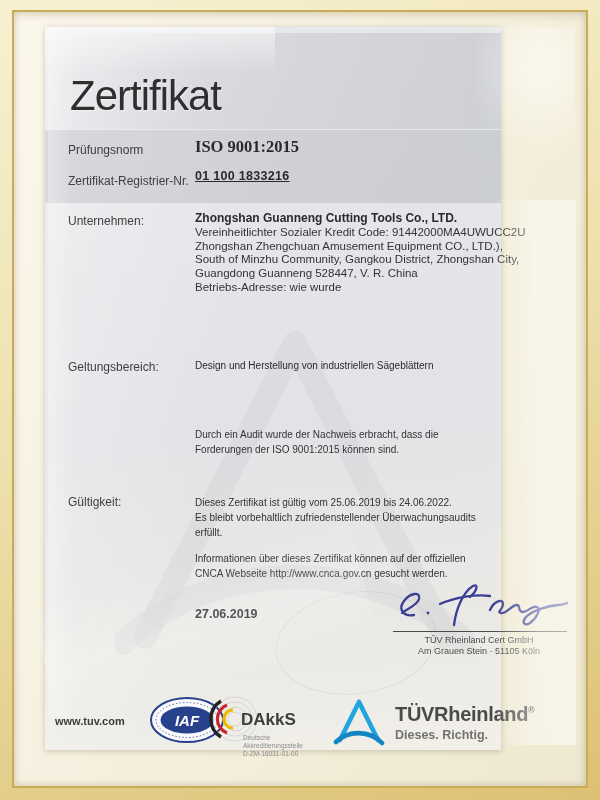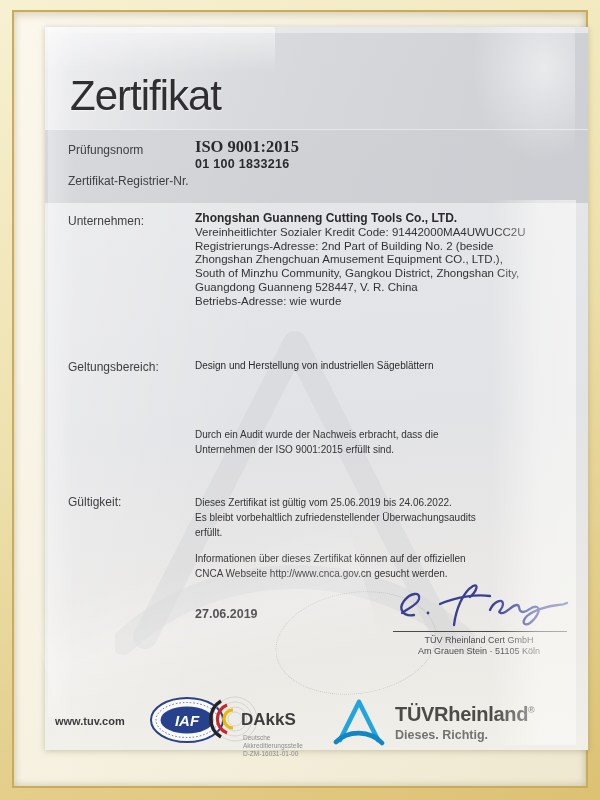--- a/index.html
+++ b/index.html
@@ -3,21 +3,21 @@
 <meta charset="utf-8">
 <style>
   html,body{margin:0;padding:0;}
   body{width:600px;height:800px;font-family:"Liberation Sans","DejaVu Sans",sans-serif;-webkit-font-smoothing:antialiased;}
   .scene{position:relative;width:600px;height:800px;overflow:hidden;
     background:linear-gradient(160deg,#f7f1d2 0%,#eee1ad 45%,#dcc173 100%);}
   .mat{position:absolute;left:12px;top:10px;right:12px;bottom:12px;
     border:2px solid #c9ab58;
     background:linear-gradient(115deg,#fbf7ec 0%,#f4efdc 55%,#efe8d0 100%);
     box-shadow:inset 0 3px 8px rgba(90,70,20,.18), inset 0 -2px 6px rgba(90,70,20,.12);}
-  .paper{position:absolute;left:45px;top:27px;width:543px;height:723px;
+  .paper{position:absolute;left:45px;top:27px;width:456px;height:723px;
     background:
       linear-gradient(100deg,rgba(255,255,255,.35) 0%,rgba(255,255,255,0) 40%),
       linear-gradient(175deg,#e7e8ea 0%,#e2e3e6 55%,#eceae6 85%,#f1efe8 100%);
     box-shadow:0 1px 6px rgba(100,90,55,.30);}
   .band-top{position:absolute;left:0;top:6px;width:100%;height:96px;
     background:linear-gradient(100deg,rgba(206,208,212,0) 0%,rgba(199,201,206,.45) 35%,rgba(186,189,195,.55) 100%);}
   .band-reg{position:absolute;left:0;top:103px;width:100%;height:73px;
     background:linear-gradient(95deg,rgba(193,195,200,.50) 0%,rgba(182,185,191,.55) 100%);}
   .cert-title{position:absolute;left:25px;top:45px;font-size:42px;letter-spacing:-1px;color:#2f2f31;
     text-shadow:1px 1px 1px rgba(255,255,255,.5);}
@@ -71,39 +71,38 @@
       <path d="M180,16 L30,310 M180,16 L330,310" fill="none" stroke="#c3c5ca" stroke-width="24" stroke-linecap="round" opacity="0.45"></path>
       <path d="M8,316 C100,228 260,228 352,316" fill="none" stroke="#c3c5ca" stroke-width="24" stroke-linecap="round" opacity="0.40"></path>
     </svg>
 
     <div class="cert-title">Zertifikat</div>
 
     <div class="lbl" style="left:23px;top:116px;">Prüfungsnorm</div>
     <div class="val norm-val" style="left:150px;top:110px;font-family:Liberation Serif, serif;">ISO 9001:2015</div>
 
     <div class="lbl" style="left:23px;top:147px;">Zertifikat-Registrier-Nr.</div>
-    <div class="val reg-val" style="left:150px;top:130px;">01 100 1833216</div>
+    <div class="val reg-val" style="left:150px;top:142px;text-decoration:underline;">01 100 1833216</div>
 
     <div class="lbl" style="left:23px;top:187px;">Unternehmen:</div>
     <div class="block" style="left:150px;top:185px;">
       <div class="company-name">Zhongshan Guanneng Cutting Tools Co., LTD.</div>
       <div>Vereinheitlichter Sozialer Kredit Code: 91442000MA4UWUCC2U</div>
-      <div>Registrierungs-Adresse: 2nd Part of Building No. 2 (beside</div>
       <div>Zhongshan Zhengchuan Amusement Equipment CO., LTD.),</div>
       <div>South of Minzhu Community, Gangkou District, Zhongshan City,</div>
       <div>Guangdong Guanneng 528447, V. R. China</div>
       <div>Betriebs-Adresse: wie wurde</div>
     </div>
 
     <div class="lbl" style="left:23px;top:333px;">Geltungsbereich:</div>
     <div class="val scope-val" style="left:150px;top:333px;">Design und Herstellung von industriellen Sägeblättern</div>
 
     <div class="para" style="left:150px;top:400px;">
       <div>Durch ein Audit wurde der Nachweis erbracht, dass die</div>
-      <div>Unternehmen der ISO 9001:2015 erfüllt sind.</div>
+      <div>Forderungen der ISO 9001:2015 können sind.</div>
     </div>
 
     <div class="lbl" style="left:23px;top:468px;">Gültigkeit:</div>
     <div class="para" style="left:150px;top:468px;">
       <div>Dieses Zertifikat ist gültig vom 25.06.2019 bis 24.06.2022.</div>
       <div>Es bleibt vorbehaltlich zufriedenstellender Überwachungsaudits</div>
       <div>erfüllt.</div>
     </div>
 
     <div class="para" style="left:150px;top:524px;">

